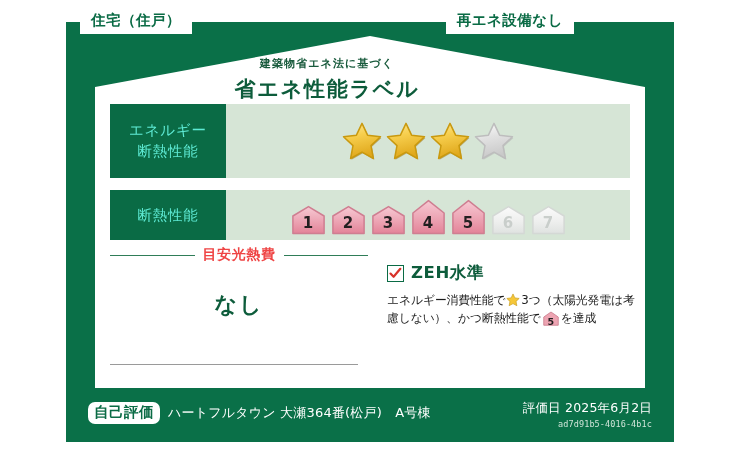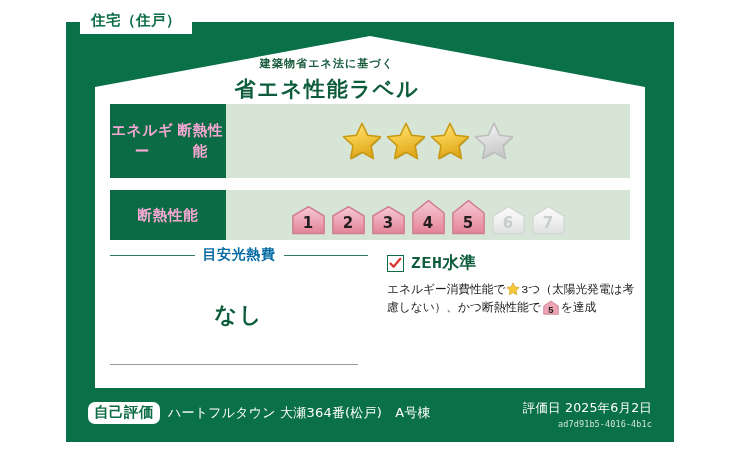--- a/index.html
+++ b/index.html
@@ -92,26 +92,26 @@
     display: flex;
     align-items: stretch;
     z-index: 5;
   }
   #row-energy { top: 104px; height: 74px; }
   #row-insul  { top: 190px; height: 50px; }
 
   .perf-label {
     width: 116px;
     background: #0a6b45;
-    color: #f9a8d4;
-    font-weight: bold;
+    color: #5eead4;
+    font-weight: normal;
     font-size: 14.5px;
     letter-spacing: 0.8px;
     display: flex;
-    flex-direction: row;
+    flex-direction: column;
     align-items: center;
     justify-content: center;
     line-height: 1.42;
     flex: 0 0 116px;
     text-align: center;
   }
   .perf-value {
     flex: 1;
     background: #d6e5d6;
     display: flex;
@@ -159,57 +159,56 @@
     position: absolute;
     left: 44px;
     top: 246px;
     width: 258px;
     z-index: 5;
   }
   .cost-heading {
     display: flex;
     align-items: center;
     gap: 8px;
-    color: #0369a1;
+    color: #ef4444;
     font-weight: bold;
     font-size: 14px;
     letter-spacing: 0.6px;
     white-space: nowrap;
   }
   .cost-heading .rule {
     flex: 1;
     height: 1px;
     background: #2f7d58;
   }
   .cost-value {
-    margin-top: 36px;
+    margin-top: 26px;
     text-align: center;
     font-size: 22px;
     font-weight: bold;
     color: #0d5c3b;
     letter-spacing: 2px;
   }
   .cost-underline {
     position: absolute;
     left: 44px;
     top: 364px;
     width: 248px;
     height: 1px;
     background: #9a9a9a;
     z-index: 5;
   }
 
   
   .zeh-block {
     position: absolute;
     left: 321px;
-    top: 252px;
+    top: 262px;
     width: 250px;
     z-index: 5;
-    font-family: Liberation Mono, monospace;
   }
   .zeh-head {
     display: flex;
     align-items: center;
     gap: 7px;
   }
   .zeh-check {
     width: 17px; height: 17px;
     border: 1.6px solid #0a6b45;
     box-sizing: border-box;
@@ -308,20 +307,21 @@
   }
 </style>
 </head>
 <body>
 
 <div id="label-root">
 
   <div class="green-body"></div>
 
   <div class="corner-tag left">住宅（住戸）</div>
+  <div class="corner-tag right">再エネ設備なし</div>
 
   <div class="inner-panel"></div>
 
   <div class="title-block">
     <div class="title-sub">建築物省エネ法に基づく</div>
     <div class="title-main">省エネ性能ラベル</div>
   </div>
 
   <div class="perf-row" id="row-energy">
     <div class="perf-label">

